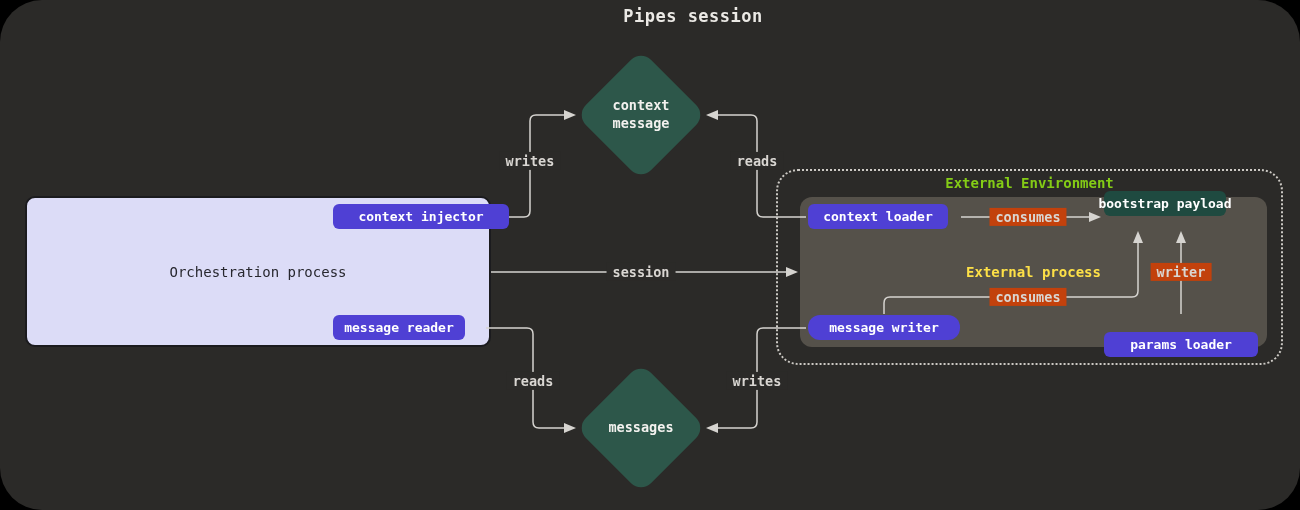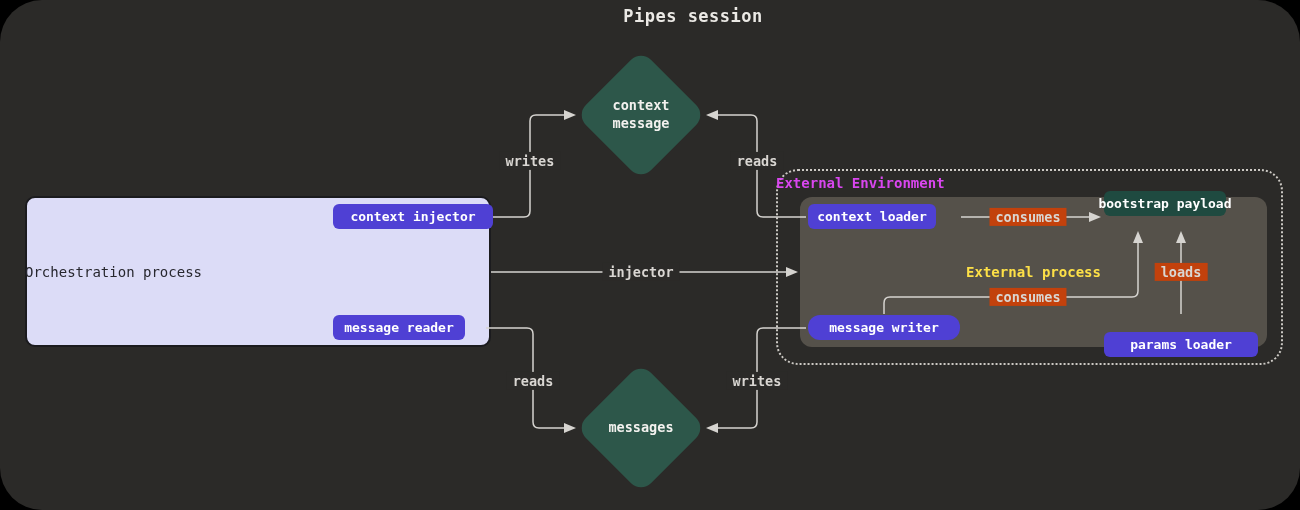--- a/index.html
+++ b/index.html
@@ -32,38 +32,38 @@
     text-align: center; line-height: 1.3; transform: translate(-50%, -50%);
     white-space: nowrap;
   }
 
   .orch-box {
     position: absolute; left: 25px; top: 196px; width: 466px; height: 151px;
     background: #dcdcf7; border: 2px solid #1b1b1e; border-radius: 10px;
   }
   .orch-label {
     position: absolute; left: 25px; top: 264px; width: 466px;
-    color: #27272e; font-size: 14px;
+    text-align: center; color: #27272e; font-size: 14px;
   }
 
   .chip {
     position: absolute; height: 25px; border-radius: 6px;
     background: #4f40d4; color: #ffffff; font-weight: bold; font-size: 13px;
     display: flex; align-items: center; justify-content: center;
     white-space: nowrap;
   }
   .chip.green { background: #1f4a40; }
 
   .env-box {
     position: absolute; left: 776px; top: 169px; width: 507px; height: 196px;
     border: 2px dotted #ccc9c4; border-radius: 22px;
   }
   .env-title {
     position: absolute; left: 776px; top: 175px; width: 507px;
-    color: #d946ef; font-size: 14px; font-weight: bold;
+    text-align: center; color: #84cc16; font-size: 14px; font-weight: bold;
   }
   .proc-box {
     position: absolute; left: 800px; top: 197px; width: 467px; height: 150px;
     background: #55514a; border-radius: 12px;
   }
   .proc-label {
     position: absolute; left: 800px; top: 264px; width: 467px;
     text-align: center; color: #fde047; font-size: 14px; font-weight: bold;
   }
 
@@ -127,30 +127,30 @@
     <g>
       <path d="M486,328 L527,328 Q533,328 533,334 L533,422 Q533,428 539,428 L566,428"></path>
       <polygon points="576,428 564,423 564,433"></polygon>
     </g>
     <g>
       <path d="M806,328 L763,328 Q757,328 757,334 L757,422 Q757,428 751,428 L716,428"></path>
       <polygon points="706,428 718,423 718,433"></polygon>
     </g>
   </svg>
 
-  <div class="chip" style="left:333px; top:204px; width:160px;">context injector</div>
+  <div class="chip" style="left:333px; top:204px; width:176px;">context injector</div>
   <div class="chip" style="left:333px; top:315px; width:132px;">message reader</div>
 
-  <div class="chip" style="left:808px; top:204px; width:128px;">context loader</div>
+  <div class="chip" style="left:808px; top:204px; width:140px;">context loader</div>
   <div class="chip green" style="left:1104px; top:191px; width:122px;">bootstrap payload</div>
   <div class="chip" style="left:808px; top:315px; width:152px;border-radius:12px;">message writer</div>
   <div class="chip" style="left:1104px; top:332px; width:154px;">params loader</div>
 
   <div class="edge-label on-canvas" style="left:530px; top:161px;">writes</div>
   <div class="edge-label on-canvas" style="left:757px; top:161px;">reads</div>
-  <div class="edge-label on-canvas" style="left:641px; top:272px;">injector</div>
+  <div class="edge-label on-canvas" style="left:641px; top:272px;">session</div>
   <div class="edge-label on-gray" style="left:1028px; top:217px;">consumes</div>
   <div class="edge-label on-gray" style="left:1028px; top:297px;">consumes</div>
-  <div class="edge-label on-gray" style="left:1181px; top:272px;">loads</div>
+  <div class="edge-label on-gray" style="left:1181px; top:272px;">writer</div>
   <div class="edge-label on-canvas" style="left:533px; top:381px;">reads</div>
   <div class="edge-label on-canvas" style="left:757px; top:381px;">writes</div>
 
 </div>
 
 </body></html>

